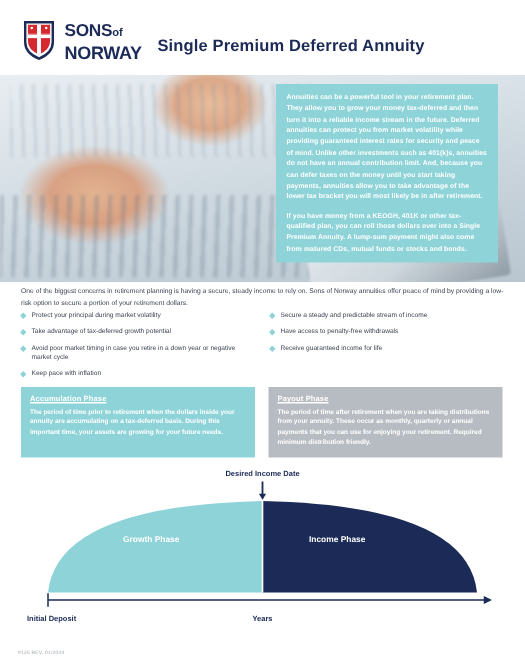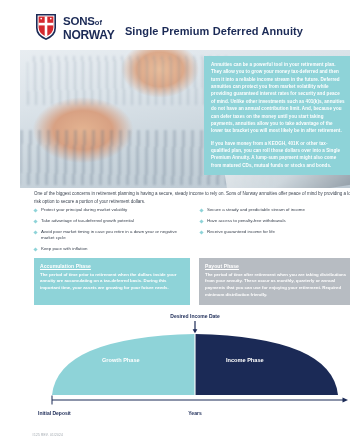--- a/index.html
+++ b/index.html
@@ -3,21 +3,21 @@
 <meta charset="utf-8">
 <style>
   html,body{margin:0;padding:0;}
   body{
     width:350px;height:447px;
     background:#ffffff;
     font-family:"Liberation Sans", sans-serif;
     -webkit-font-smoothing:antialiased;
     overflow:hidden;
   }
-  .page{position:relative;width:320px;height:447px;background:#fff;margin-left:20px;}
+  .page{position:relative;width:320px;height:447px;background:#fff;}
 
   
   .header{position:absolute;left:0;top:0;width:350px;height:50px;background:#fff;}
   .logo-wrap{position:absolute;left:14px;top:12px;display:flex;align-items:center;gap:5px;}
   .shield{width:24px;height:28px;position:relative;flex:0 0 auto;}
   .logo-text{line-height:1.0;}
   .logo-l1{font-size:11.5px;font-weight:bold;color:#1b2a56;letter-spacing:-0.2px;}
   .logo-of{font-size:7.5px;font-weight:bold;color:#1b2a56;}
   .logo-l2{font-size:12px;font-weight:bold;color:#1b2a56;letter-spacing:-0.2px;display:block;margin-top:1px;}
   .doc-title{

